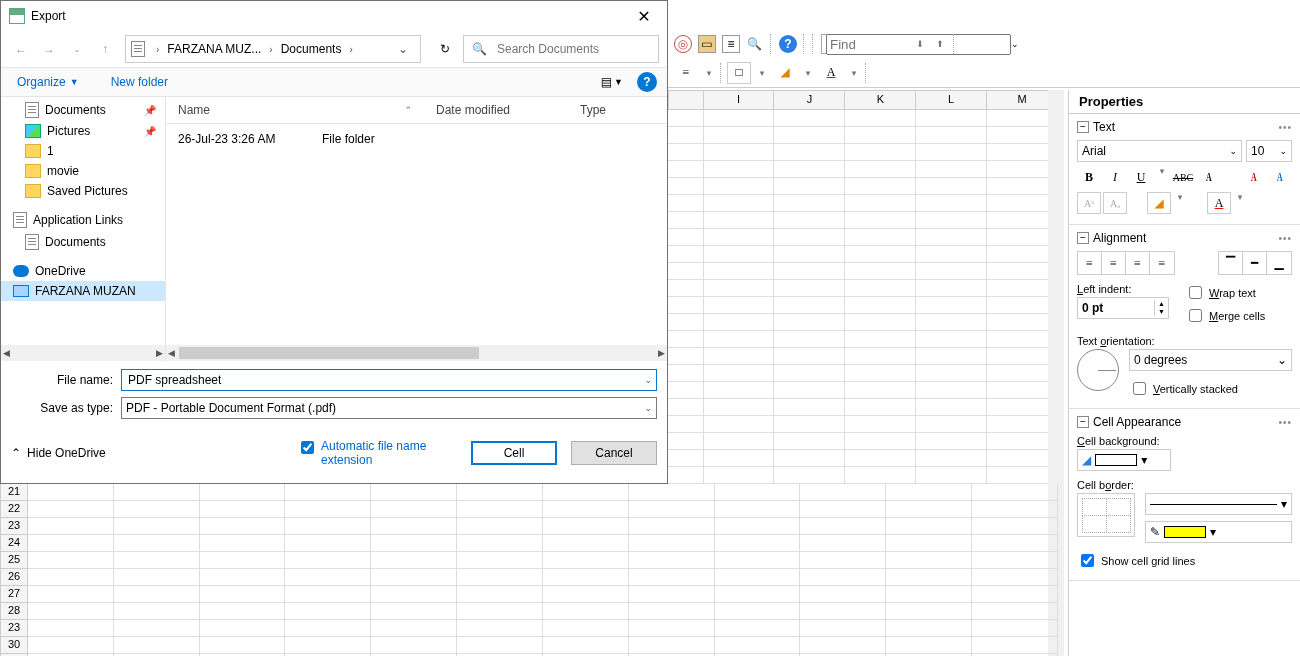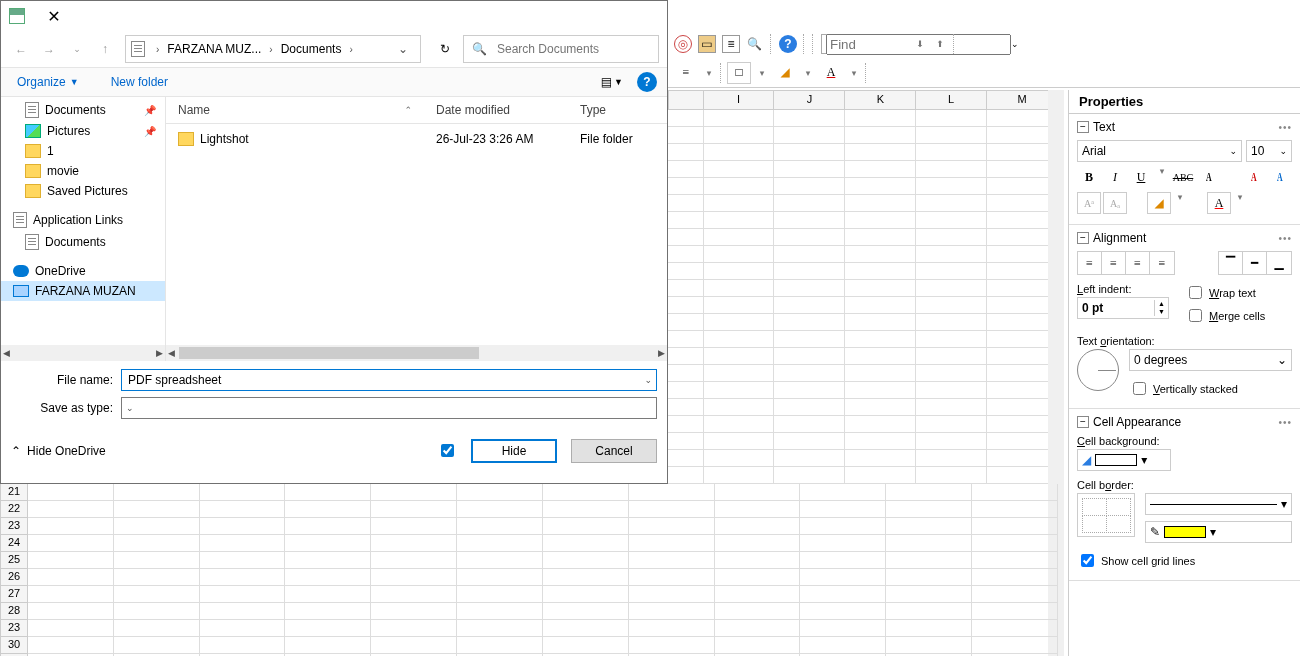--- a/index.html
+++ b/index.html
@@ -661,20 +661,21 @@
     <div class="check-row" style="margin-top:8px">
         <input type="checkbox" checked="" style="">
         <span>Show cell grid lines</span>
       </div>
   </div>
 </div>
 
 <div class="dialog">
   <div class="titlebar">
     <span class="icon"></span>
+    <span class="title">Export</span>
     <span class="close">✕</span>
   </div>
 
   <div class="navbar">
     <span class="navbtn">←</span>
     <span class="navbtn">→</span>
     <span class="navbtn" style="font-size:9px">⌄</span>
     <span class="navbtn">↑</span>
     <div class="breadcrumb-wrap">
       <span class="bc-icon">
@@ -758,24 +759,20 @@
       <div class="fl-header">
         <div class="fl-col-name">
             <span>Name</span>
             <span class="sortarrow">⌃</span>
           </div>
         <div class="fl-col-date">Date modified</div>
         <div class="fl-col-type">Type</div>
       </div>
       <div id="filelist-rows">
           <div class="fl-row">
-            <div class="fl-col-name fname">
-              <span class="sicon-folder"></span>
-              <span>Lightshot</span>
-            </div>
             <div class="fl-col-date">26-Jul-23 3:26 AM</div>
             <div class="fl-col-type">File folder</div>
           </div>
         </div>
       <div class="fl-scroll">
         <span class="sleft">◀</span>
           <span class="thumb"></span>
           <span class="sright">▶</span>
       </div>
     </div>
@@ -785,29 +782,31 @@
     <div class="form-row">
       <label>File name:</label>
       <div class="field focus dropdown">
         <input value="PDF spreadsheet" style="">
         <span class="droparrow">⌄</span>
       </div>
     </div>
     <div class="form-row">
       <label>Save as type:</label>
       <div class="field dropdown">
+        <span style="flex:1">PDF - Portable Document Format (.pdf)</span>
         <span class="droparrow">⌄</span>
       </div>
     </div>
   </div>
 
   <div class="dialog-buttons">
     <span class="hide-folders">
       <span>⌃</span>
       <span>Hide OneDrive</span>
     </span>
     <label class="auto-ext">
       <input type="checkbox" checked="" style="">
+      <span>Automatic file name extension</span>
     </label>
-    <span class="btn primary">Hide</span>
+    <span class="btn primary">Cell</span>
     <span class="btn">Cancel</span>
   </div>
 </div>
 
 </body></html>

